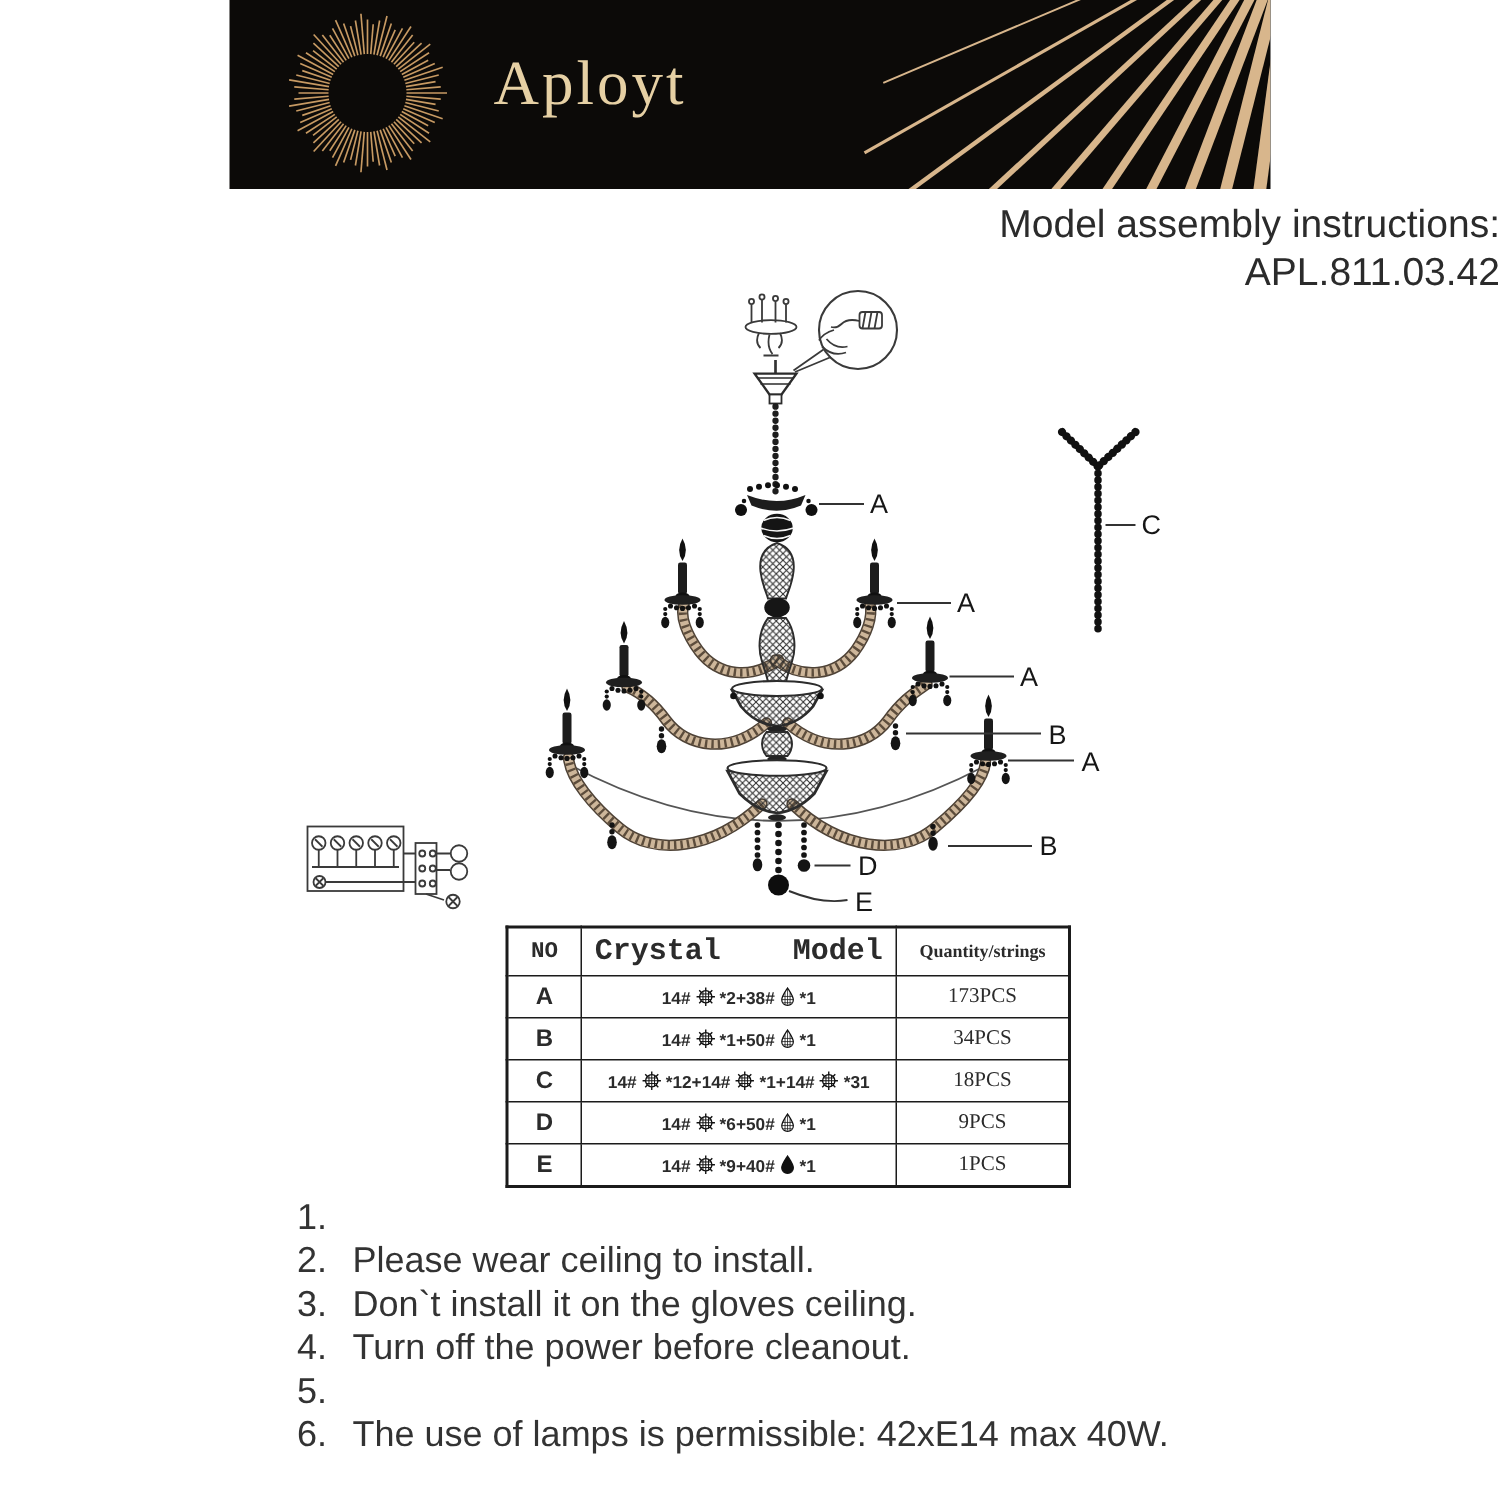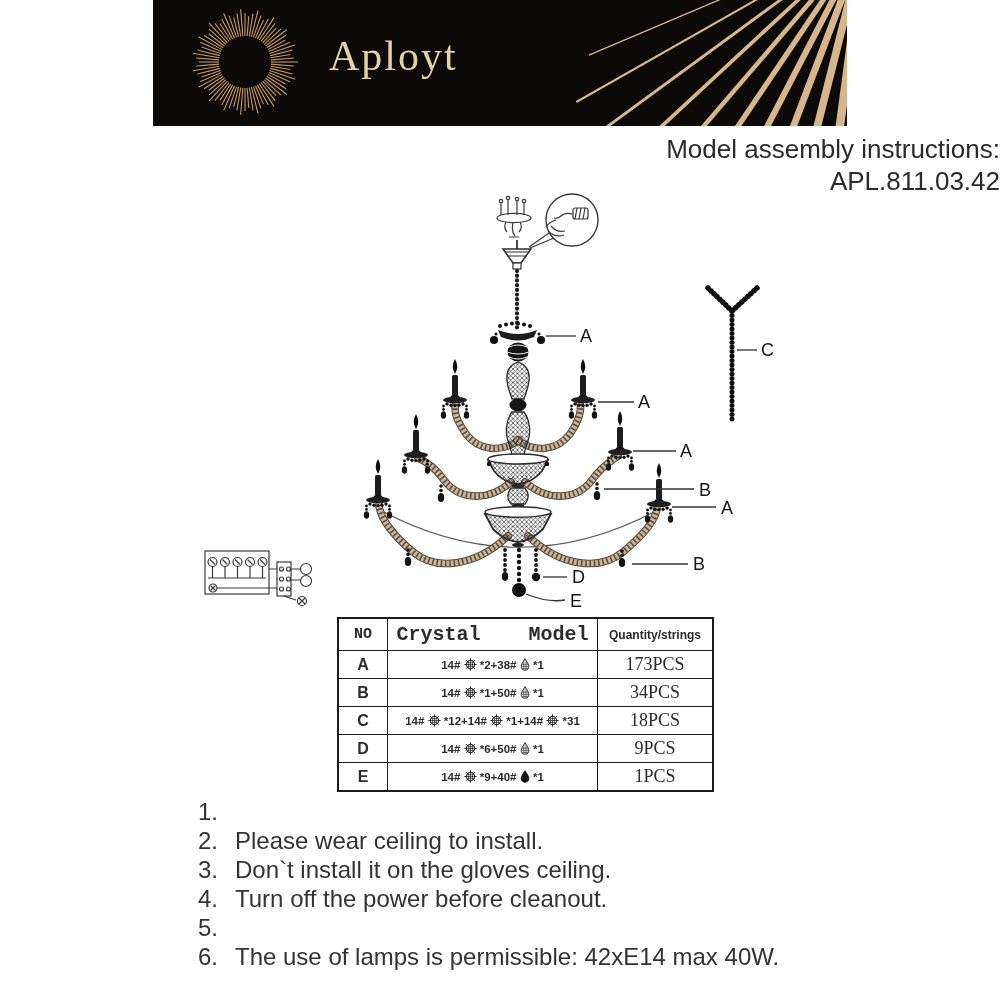--- a/index.html
+++ b/index.html
@@ -26,24 +26,24 @@
   .ropeC{stroke:#5d4d3c;stroke-width:5.6;fill:none;stroke-dasharray:1.6 2.7;}
   .sketch{stroke:#3a3a3a;stroke-width:1.2;fill:none;}
 
   
   .tbl-wrap{position:absolute;left:337px;top:617px;}
   table.parts{border-collapse:collapse;background:#fff;}
   table.parts th,table.parts td{border:1.6px solid #1b1b1b;text-align:center;vertical-align:middle;padding:0;}
   table.parts{border:2.2px solid #1b1b1b;}
   th.c-no{width:48px;height:31px;font-family:"Liberation Mono",monospace;font-size:15px;font-weight:700;}
   th.c-model{width:209px;font-family:"Liberation Mono",monospace;font-size:20px;font-weight:700;white-space:pre;}
-  th.c-qty{width:114px;font-family:Liberation Sans, sans-serif;font-size:12px;font-weight:700;}
+  th.c-qty{width:114px;font-family:Liberation Serif, serif;font-size:12px;font-weight:700;}
   td.no{height:27px;font-size:16px;font-weight:600;}
   td.model{font-size:11.5px;font-weight:700;white-space:nowrap;}
-  td.qty{font-family:"Liberation Serif",serif;font-size:18px;}
+  td.qty{font-family:"Liberation Serif",serif;font-size:14px;}
   .mi{height:13px;width:auto;vertical-align:-2px;}
 
   
   .instructions{position:absolute;left:198px;top:797px;width:660px;margin:0;padding:0;list-style:none;
         font-size:24px;color:#333;}
   .instructions li{display:flex;height:29px;line-height:29px;}
   .instructions .num{width:37px;flex:none;}
 </style>
 </head>
 <body>

